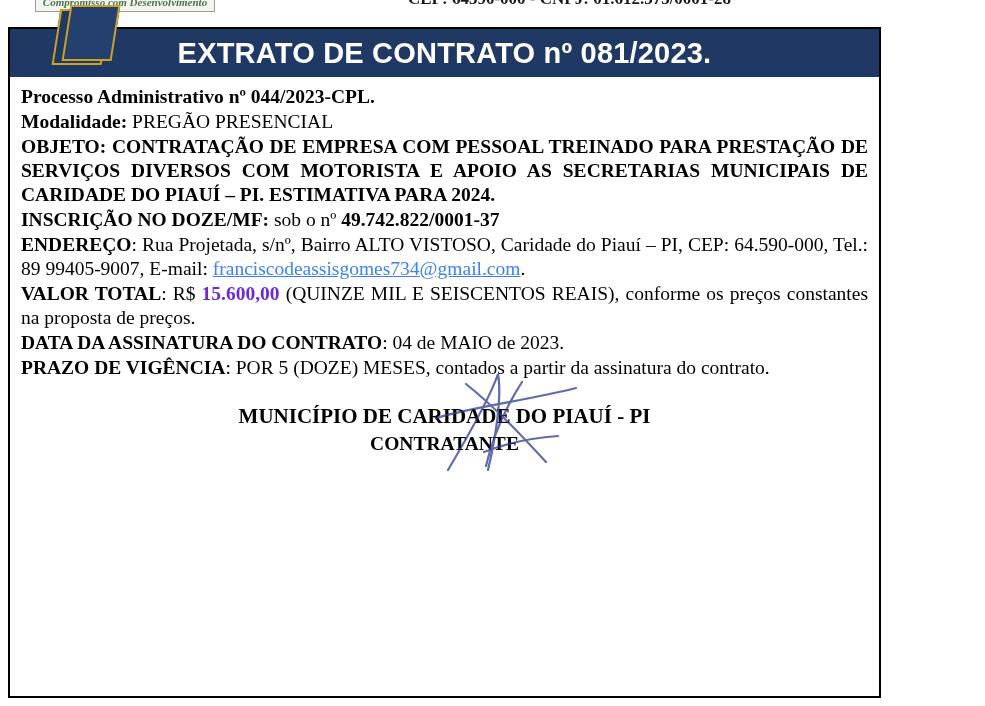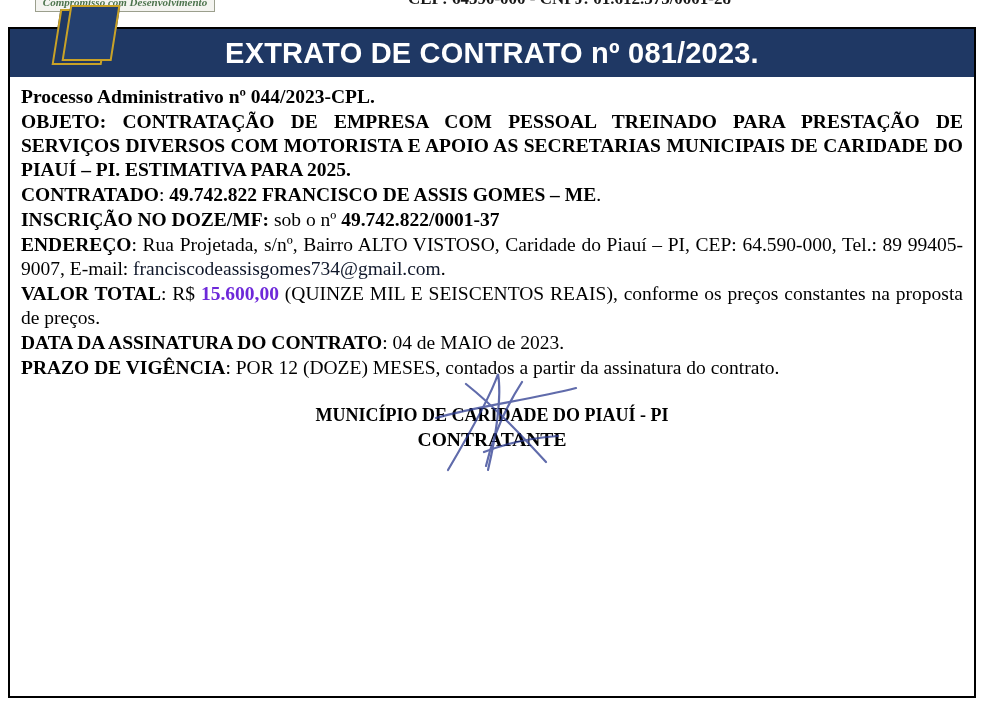--- a/index.html
+++ b/index.html
@@ -50,21 +50,21 @@
     font-weight: bold;
     white-space: nowrap;
     color: #1a1a1a;
   }
 
   
   .doc {
     position: absolute;
     left: 8px;
     top: 27px;
-    width: 968px;
+    width: 873px;
     height: 671px;
     border: 2px solid #000000;
     background: #ffffff;
     box-sizing: border-box;
   }
 
   .title-bar {
     position: relative;
     height: 48px;
     background: #1f3864;
@@ -107,30 +107,31 @@
   p.line {
     margin: 0 0 1px 0;
     text-align: justify;
   }
   .b  { font-weight: bold; }
   .just { text-align: justify; text-justify: inter-word; }
   .blk { margin-top: 7px; }
 
   .value-amount { color: #6d28d9; font-weight: bold; }
   .email-link {
-    color: #0f172a;
+    color: #3b82f6;
+    text-decoration: underline;
   }
 
   .sig-block {
     margin-top: 24px;
     text-align: center;
     position: relative;
   }
   .sig-line-1 { font-size: 19.5px; }
-  .sig-line-2 { font-size: 18px; font-weight: bold; margin-top: 12px; text-align: center; }
+  .sig-line-2 { font-size: 21px; font-weight: bold; margin-top: 12px; text-align: center; }
   .sig-line-3 { font-size: 19.5px; font-weight: bold; margin-top: 2px; }
 
   
   .scribble {
     position: absolute;
     left: 405px;
     top: -38px;
     width: 170px;
     height: 120px;
     pointer-events: none;
@@ -157,49 +158,49 @@
     <span class="title-text">EXTRATO DE CONTRATO nº 081/2023.</span>
   </div>
 
   <div class="body-area">
 
     <p class="line">
       <span class="b">Processo Administrativo nº 044/2023</span><span class="b">-CPL.</span>
     </p>
 
 
+    <p class="line">
+      <span class="b">Modalidade:</span><span> PREGÃO PRESENCIAL</span>
+    </p>
 
     <p class="line just blk">
-      <span class="b">OBJETO</span><span class="b">: CONTRATAÇÃO DE EMPRESA COM PESSOAL TREINADO PARA PRESTAÇÃO DE SERVIÇOS DIVERSOS COM MOTORISTA E APOIO AS SECRETARIAS MUNICIPAIS DE CARIDADE DO PIAUÍ – PI. ESTIMATIVA PARA 2025.</span>
-    </p>
-
-
-    <p class="line">
-      <span class="b">CONTRATADO</span><span>: </span><span class="b">49.742.822 FRANCISCO DE ASSIS GOMES – ME</span><span>.</span>
-    </p>
+      <span class="b">OBJETO</span><span class="b">: CONTRATAÇÃO DE EMPRESA COM PESSOAL TREINADO PARA PRESTAÇÃO DE SERVIÇOS DIVERSOS COM MOTORISTA E APOIO AS SECRETARIAS MUNICIPAIS DE CARIDADE DO PIAUÍ – PI. ESTIMATIVA PARA 2024.</span>
+    </p>
+
+
 
     <p class="line">
       <span class="b">INSCRIÇÃO NO DOZE/MF:</span><span> sob o nº </span><span class="b">49.742.822/0001-37</span>
     </p>
 
     <p class="line just">
       <span class="b">ENDEREÇO</span><span>: Rua Projetada, s/nº, Bairro ALTO VISTOSO, Caridade do Piauí – PI, CEP: 64.590-000, Tel.: 89 99405-9007, E-mail: </span><span class="email-link">franciscodeassisgomes734@gmail.com</span><span>.</span>
     </p>
 
     <p class="line just">
       <span class="b">VALOR TOTAL</span><span>: R$ </span><span class="value-amount">15.600,00</span><span> (QUINZE MIL E SEISCENTOS REAIS), conforme os preços constantes na proposta de preços.</span>
     </p>
 
 
     <p class="line">
       <span class="b">DATA DA ASSINATURA DO CONTRATO</span><span>: 04 de MAIO de 2023.</span>
     </p>
 
     <p class="line">
-      <span class="b">PRAZO DE VIGÊNCIA</span><span>: POR 12 (DOZE) MESES, contados a partir da assinatura do contrato.</span>
+      <span class="b">PRAZO DE VIGÊNCIA</span><span>: POR 5 (DOZE) MESES, contados a partir da assinatura do contrato.</span>
     </p>
 
     <div class="sig-block">
       <svg class="scribble" viewBox="0 0 170 120">
         <g fill="none" stroke="#2b3a8f" stroke-width="2.2" stroke-linecap="round">
           <path d="M22 104 C 48 60, 66 26, 72 8 C 76 30, 70 70, 62 104"></path>
           <path d="M10 52 C 50 40, 104 34, 150 22"></path>
           <path d="M40 18 C 70 42, 96 70, 120 96"></path>
           <path d="M96 16 C 78 44, 66 74, 60 100"></path>
           <path d="M58 86 C 78 78, 104 72, 132 70"></path>

